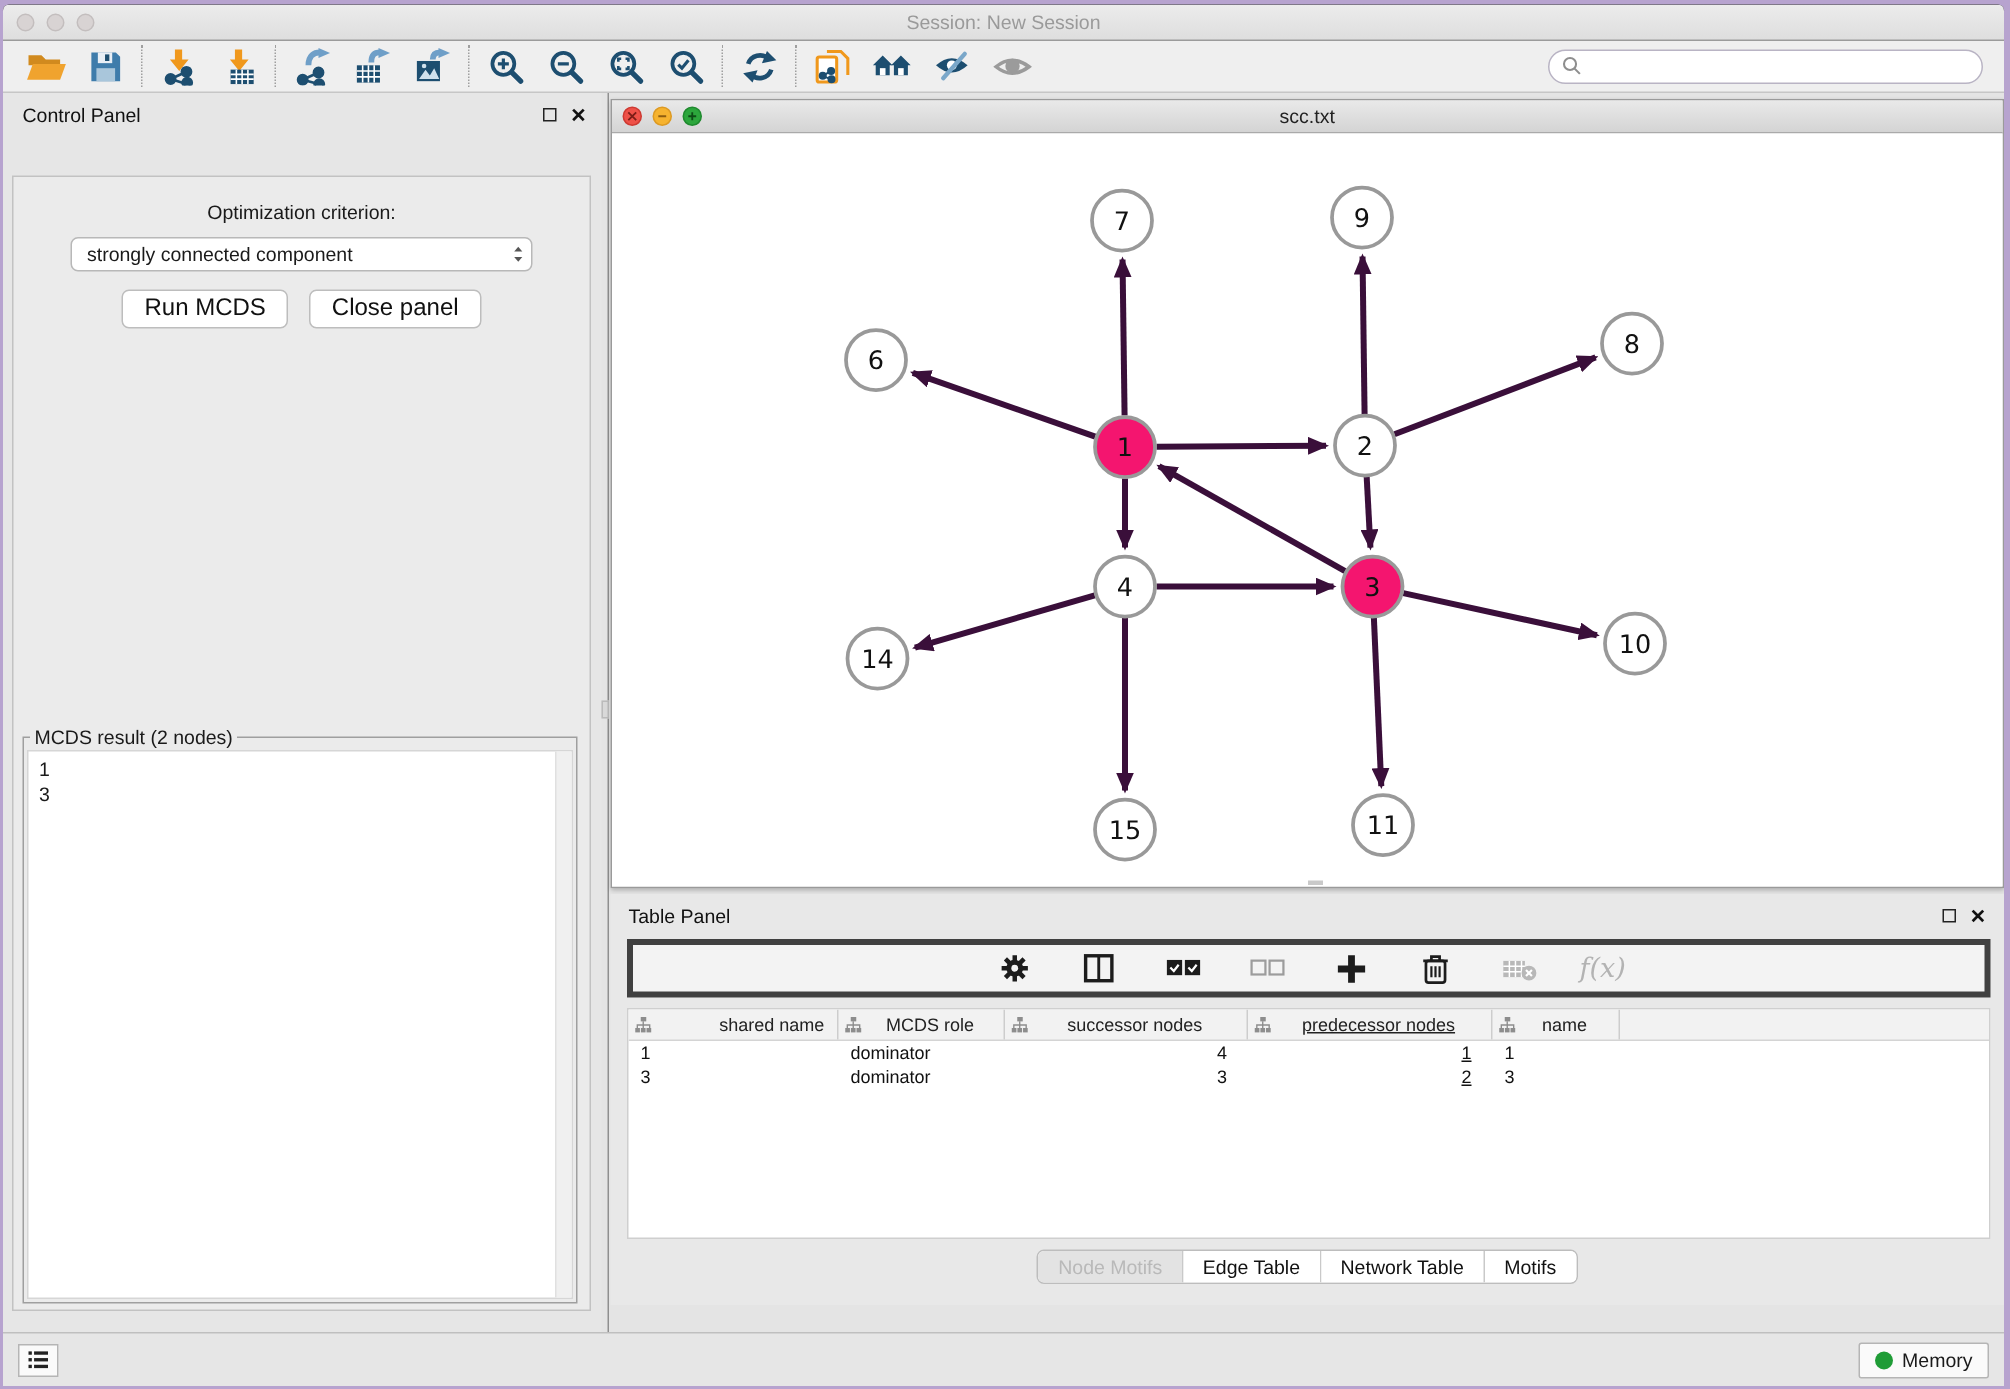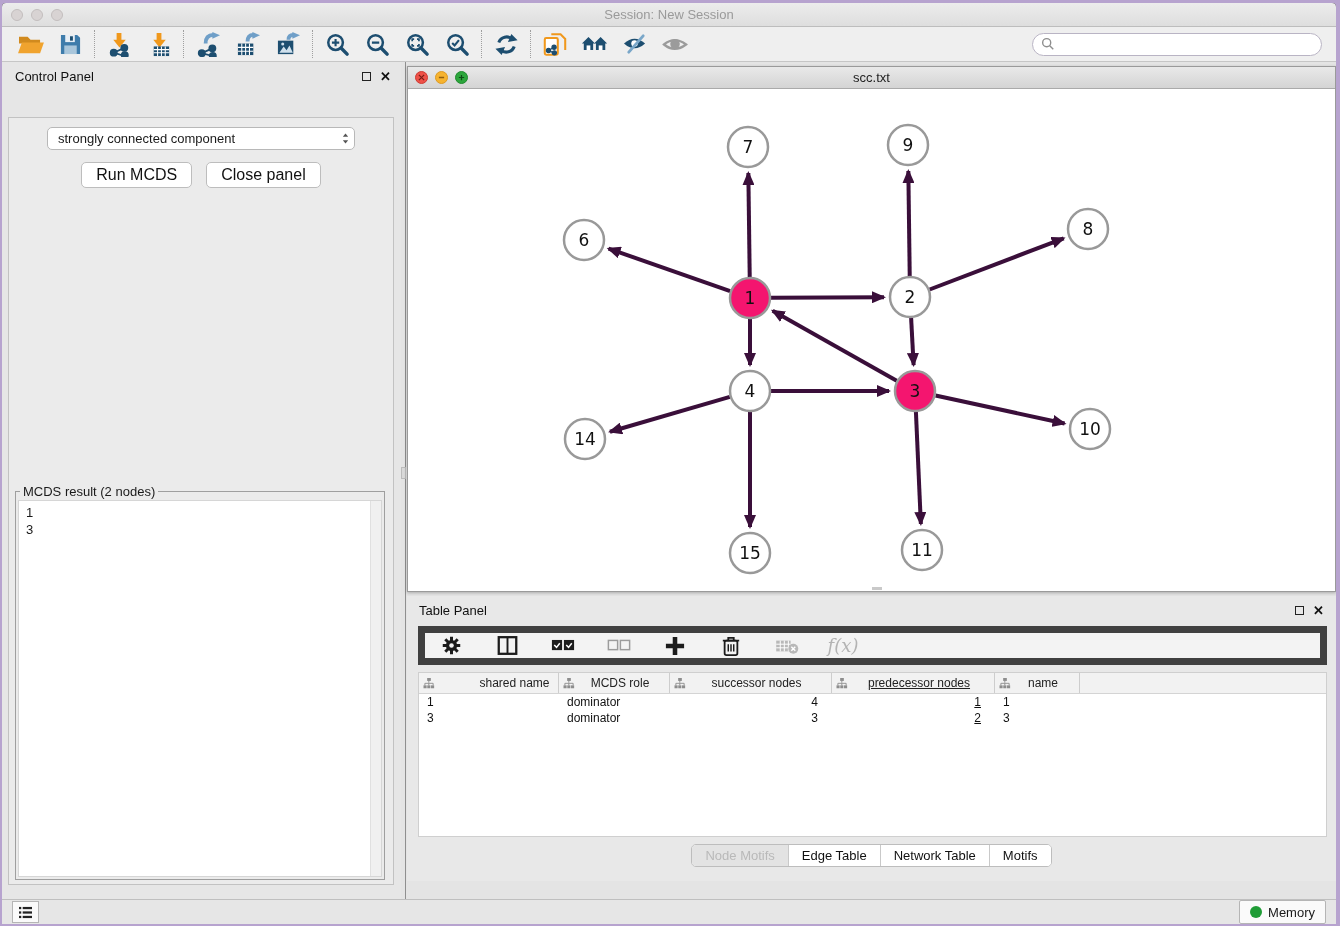--- a/index.html
+++ b/index.html
@@ -62,36 +62,36 @@
   .dot.red { background:#ee5148; border:1px solid #ce3a32; color:#7c1d17; }
   .dot.yellow { background:#f6b32f; border:1px solid #dd9a23; color:#8f5e10; }
   .dot.green { background:#2ca63c; border:1px solid #1f8a2e; color:#0d4d16; }
   .net-title { width:100%; text-align:center; font-size:13px; color:#222; }
   .net-canvas { position:absolute; inset:22px 0 0 0; background:#fff; }
   .net-grip { position:absolute; bottom:1px; left:50%; width:10px; height:3px; background:#c9c9c9; }
 
   
   .table-panel { position:absolute; left:405px; top:534px; width:929px; bottom:18px; background:#e8e8e8; }
   .tp-header { height:26px; display:flex; align-items:center; padding:2px 12px 0 12px; }
-  .tp-toolbar { position:absolute; left:11px; right:9px; top:30px; height:39px; background:#f3f3f3; border:7px solid #404040; display:flex; align-items:center; padding:0 8px; gap:20px; }
+  .tp-toolbar { position:absolute; left:11px; right:9px; top:30px; height:39px; background:#f3f3f3; border:4px solid #404040; display:flex; align-items:center; padding:0 8px; gap:20px;justify-content:center; }
   .tp-tbtn { width:36px; height:30px; display:flex; align-items:center; justify-content:center; }
   .fx { font-family:"DejaVu Serif", serif; font-style:italic; font-size:18px; color:#b3b3b3; }
   .tp-table { position:absolute; left:11px; right:9px; top:76px; bottom:44px; background:#fff; border:1px solid #cfcfcf; overflow:hidden; }
   .thead { display:flex; height:21px; background:#f2f2f2; border-bottom:1px solid #d4d4d4; }
   .th { display:flex; align-items:center; border-right:1px solid #cdcdcd; font-size:12px; color:#222; padding:0 4px; }
   .th .col-label { flex:1; text-align:center; }
   .tr { display:flex; height:16px; }
   .td { font-size:12px; display:flex; align-items:center; padding:0 8px; color:#111; }
   .col0 { width:140px;gap:40px; } .col1 { width:111px; } .col2 { width:162px; } .col3 { width:163px;text-decoration:underline; } .col4 { width:85px; }
   .tr .td.num { justify-content:flex-end; padding-right:14px; }
   .tp-tabs { position:absolute; left:0; right:0; bottom:14px; display:flex; justify-content:center; }
   .tp-tabs .seg { padding:3px 13px; }
 
   
-  .statusbar { height:25px; background:#e6e6e6; border-top:1px solid #bfbfbf; display:flex; align-items:center; padding:0 10px; }
+  .statusbar { height:36px; background:#e6e6e6; border-top:1px solid #bfbfbf; display:flex; align-items:center; padding:0 10px; }
   .list-btn { width:27px; height:22px; background:#fafafa; border:1px solid #b5b5b5; display:flex; align-items:center; justify-content:center; }
   .status-spacer { flex:1; }
   .memory-btn { height:24px; background:#fafafa; border:1px solid #b5b5b5; border-radius:2px; display:flex; align-items:center; gap:6px; padding:0 10px; font-size:13px; }
   .mem-dot { width:12px; height:12px; border-radius:50%; background:#1f9c36; }
 
   svg { display:block; }
 </style>
 </head>
 <body>
 
@@ -262,20 +262,21 @@
 
     <div class="control-panel">
       <div class="cp-header">
         <span class="panel-title">Control Panel</span>
         <span class="win-mini-icons">
           <span class="float-icon"></span>
           <span class="close-x">✕</span>
         </span>
       </div>
       <div class="cp-body">
+        <div class="opt-label">Optimization criterion:</div>
         <div class="cp-select">
           <span class="sel-text">strongly connected component</span>
           <span class="stepper">
             <svg viewBox="0 0 10 14" width="9" height="13">
                 <path d="M2 5 5 1.5 8 5z" fill="#555"></path>
                 <path d="M2 9 5 12.5 8 9z" fill="#555"></path>
               </svg>
           </span>
         </div>
         <div class="btn-row">

